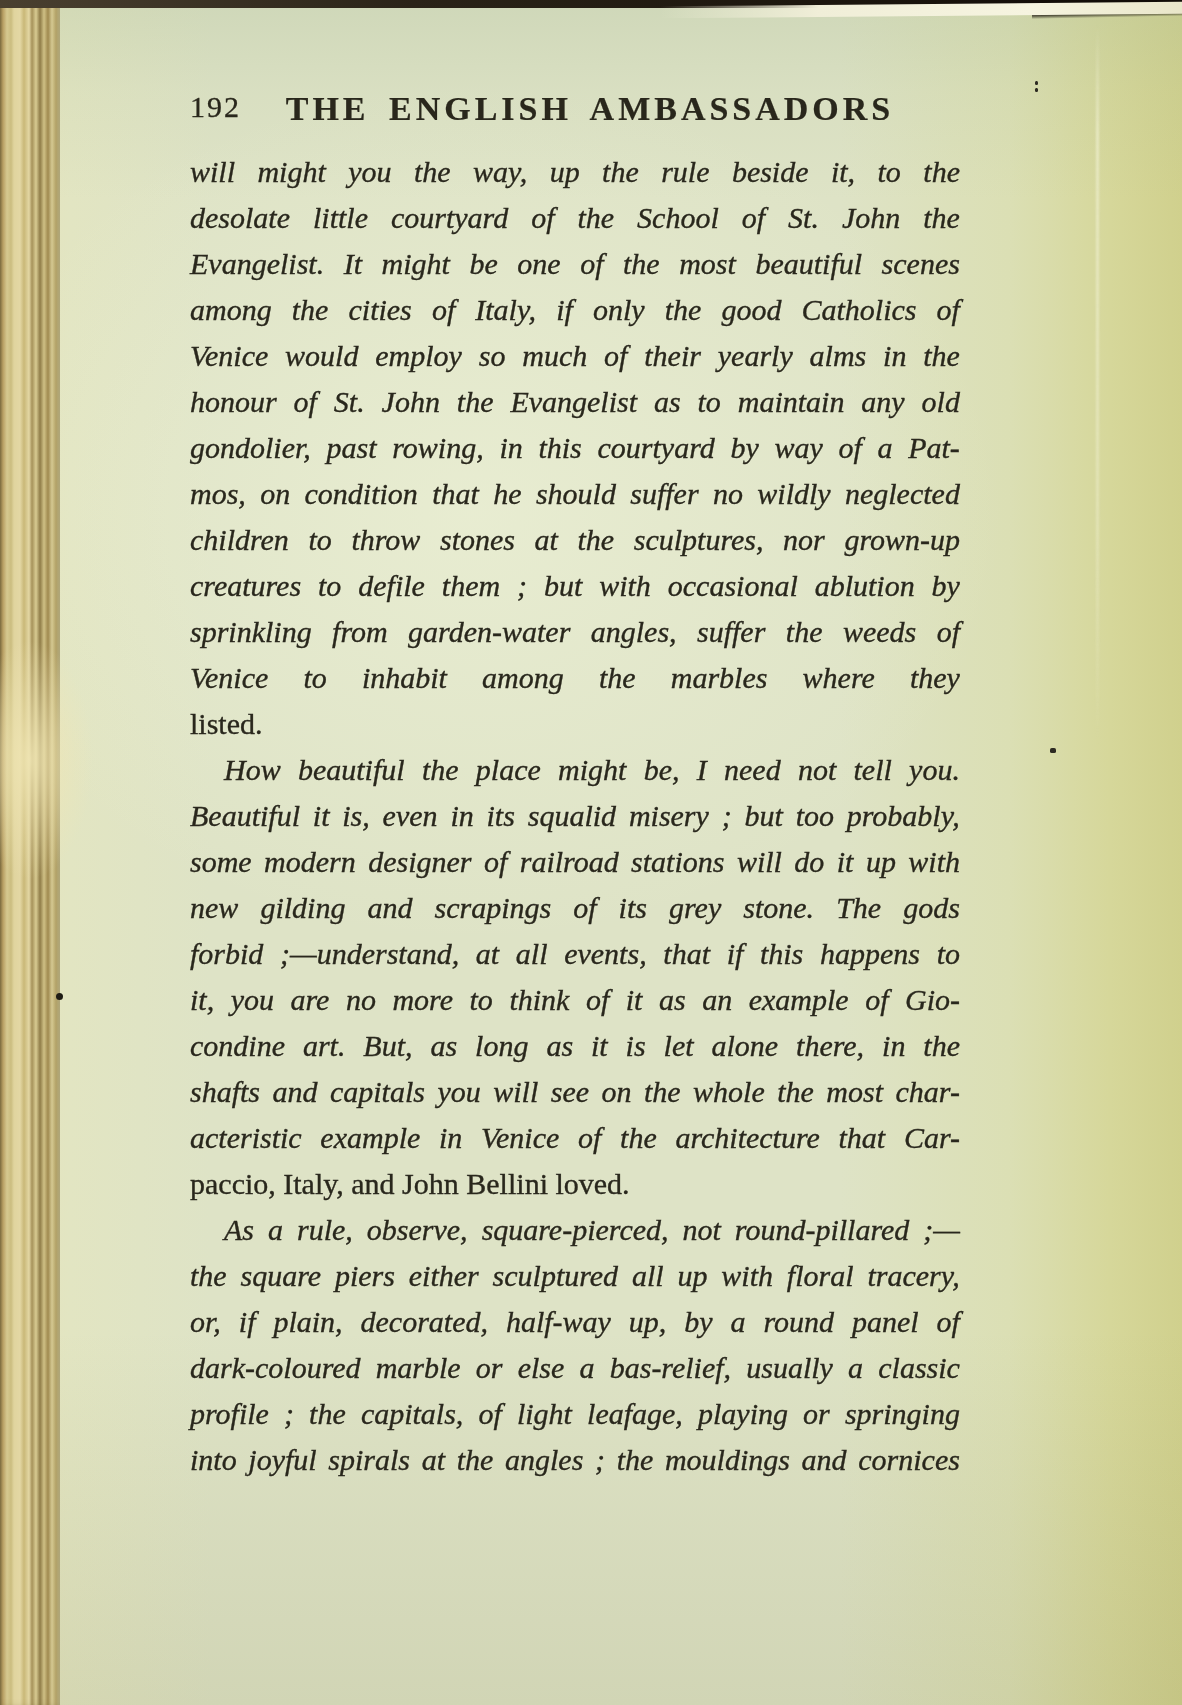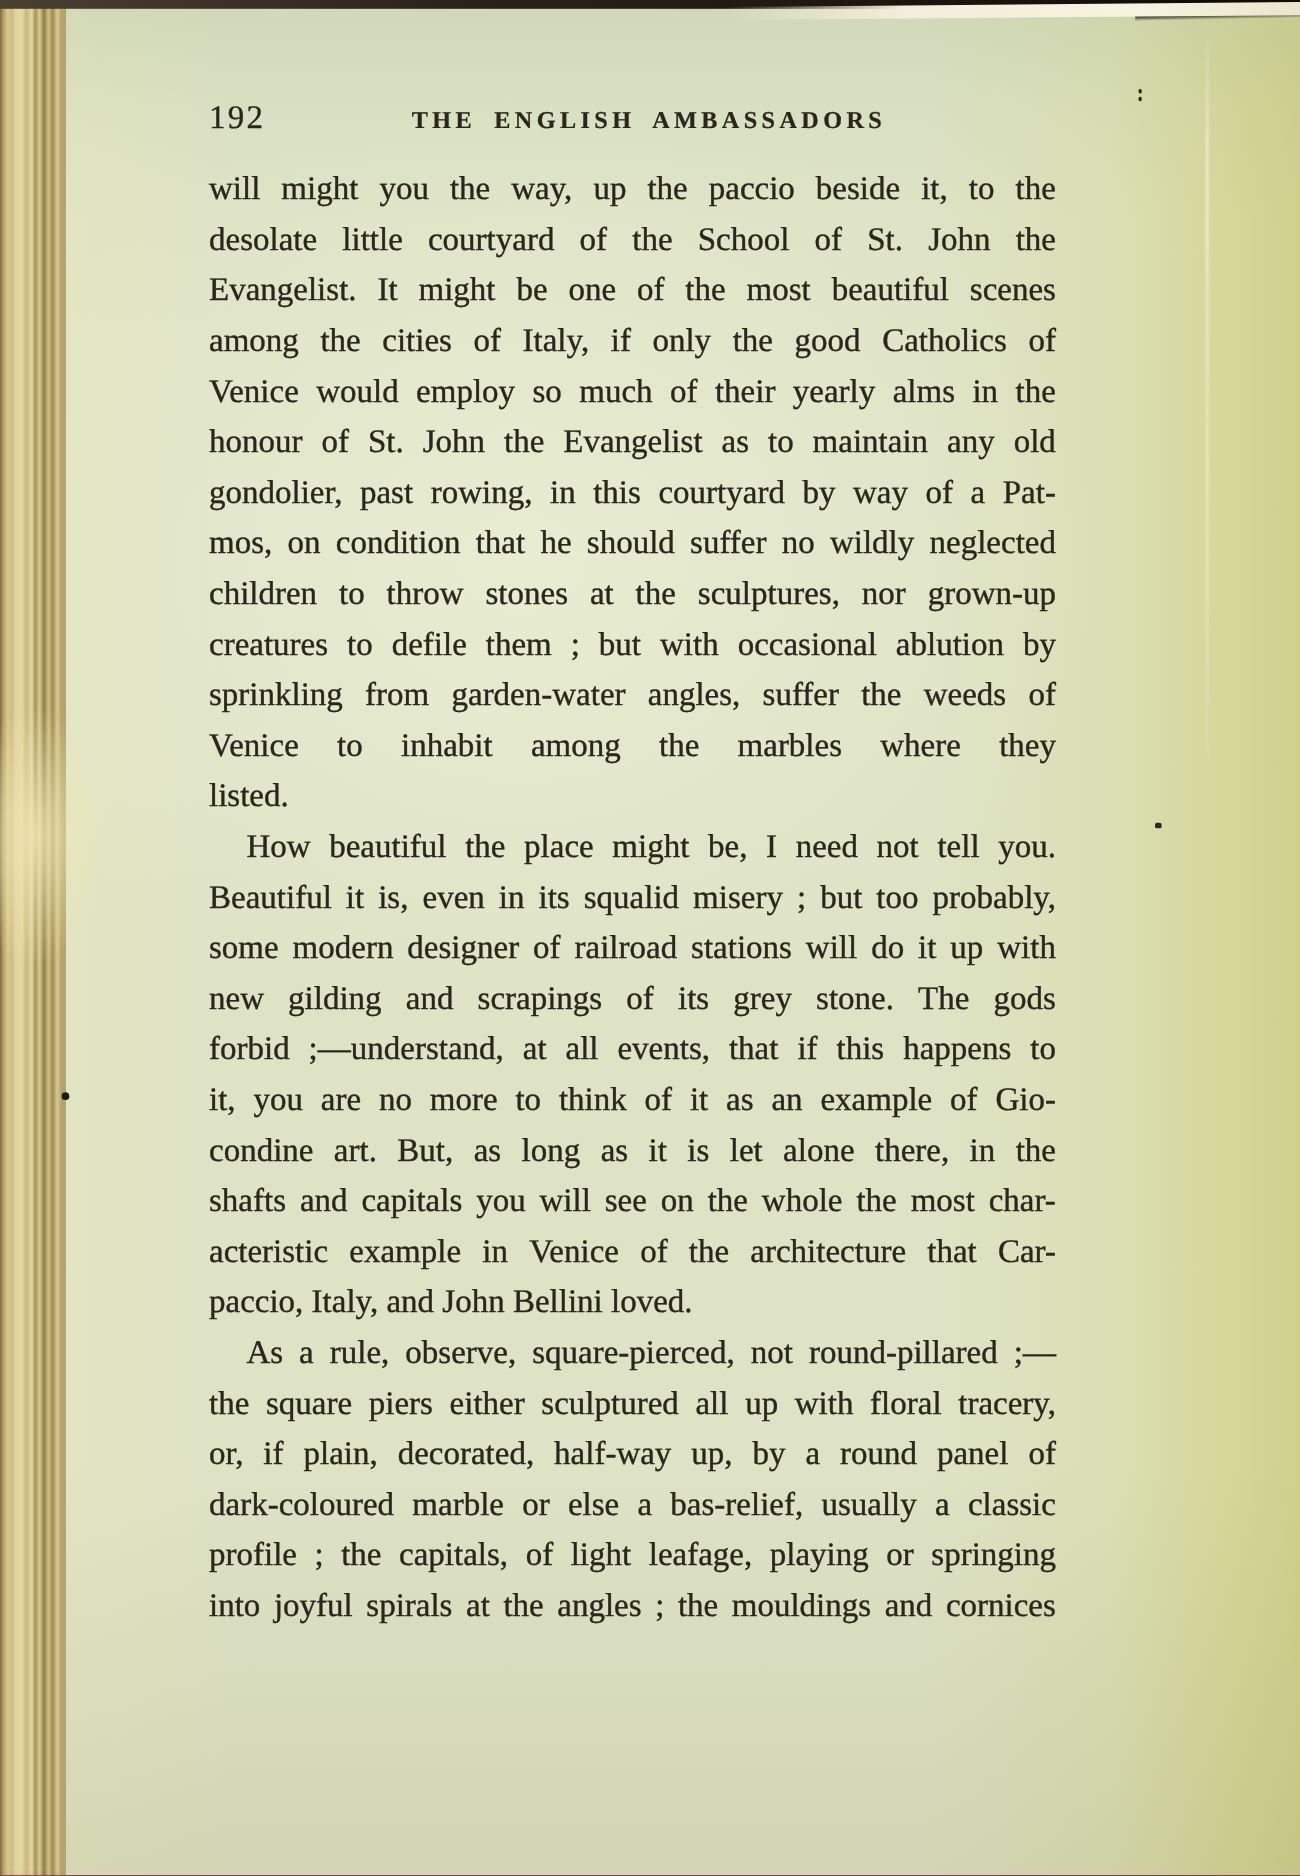--- a/index.html
+++ b/index.html
@@ -57,31 +57,31 @@
   }
   
   .content { position:absolute; left:190px; top:0; width:770px; color:#29271c; }
   .page-number {
     position:absolute; left:0; top:90px;
     font-size:30px; line-height:34px; letter-spacing:2px;
     -webkit-text-stroke:0.3px #29271c;
   }
   .header-title {
     position:absolute; left:15px; right:-15px; top:93px;
-    text-align:center; font-size:22px; line-height:32px; font-weight:bold;
+    text-align:center; font-size:34px; line-height:32px; font-weight:bold;
     letter-spacing:4px; word-spacing:7px;
     -webkit-text-stroke:0.2px #29271c;
   }
   .text-body { position:absolute; left:0; top:149px; width:770px; }
   .paragraph { margin:0; }
   .line {
     height:46px; line-height:46px; font-size:30px; white-space:pre;
     color:#29271c; -webkit-text-stroke:0.35px #2b2920;
   }
-  .line.just { display:flex; justify-content:space-between; }
+  .line.just { display:flex; justify-content:space-between;font-style:italic; }
   .line.indent { padding-left:34px;align-items:center; }
   
   .speck { position:absolute; background:#2d2b22; border-radius:50%; }
   .speck.colon { left:1035px; top:81px; width:3px; height:4px; box-shadow:0 7px 0 #2d2b22; border-radius:40%; }
   .speck.dot-left { left:56px; top:993px; width:7px; height:7px; background:#1e1c14; }
   .speck.dash-right { left:1050px; top:748px; width:6px; height:5px; border-radius:30%; }
 </style>
 </head>
 <body>
 
@@ -92,21 +92,21 @@
   <div class="top-edge"></div>
   <div class="top-corner"></div>
   <div class="page-sliver"></div>
   <div class="crease"></div>
 
   <div class="content">
     <div class="page-number">192</div>
     <div class="header-title">THE ENGLISH AMBASSADORS</div>
     <div class="text-body">
         <div class="paragraph">
-          <div class="line just"><span>will</span><span>might</span><span>you</span><span>the</span><span>way,</span><span>up</span><span>the</span><span>paccio</span><span>beside</span><span>it,</span><span>to</span><span>the</span></div>
+          <div class="line just"><span>will</span><span>might</span><span>you</span><span>the</span><span>way,</span><span>up</span><span>the</span><span>rule</span><span>beside</span><span>it,</span><span>to</span><span>the</span></div>
           <div class="line just"><span>desolate</span><span>little</span><span>courtyard</span><span>of</span><span>the</span><span>School</span><span>of</span><span>St.</span><span>John</span><span>the</span></div>
           <div class="line just"><span>Evangelist.</span><span>It</span><span>might</span><span>be</span><span>one</span><span>of</span><span>the</span><span>most</span><span>beautiful</span><span>scenes</span></div>
           <div class="line just"><span>among</span><span>the</span><span>cities</span><span>of</span><span>Italy,</span><span>if</span><span>only</span><span>the</span><span>good</span><span>Catholics</span><span>of</span></div>
           <div class="line just"><span>Venice</span><span>would</span><span>employ</span><span>so</span><span>much</span><span>of</span><span>their</span><span>yearly</span><span>alms</span><span>in</span><span>the</span></div>
           <div class="line just"><span>honour</span><span>of</span><span>St.</span><span>John</span><span>the</span><span>Evangelist</span><span>as</span><span>to</span><span>maintain</span><span>any</span><span>old</span></div>
           <div class="line just"><span>gondolier,</span><span>past</span><span>rowing,</span><span>in</span><span>this</span><span>courtyard</span><span>by</span><span>way</span><span>of</span><span>a</span><span>Pat-</span></div>
           <div class="line just"><span>mos,</span><span>on</span><span>condition</span><span>that</span><span>he</span><span>should</span><span>suffer</span><span>no</span><span>wildly</span><span>neglected</span></div>
           <div class="line just"><span>children</span><span>to</span><span>throw</span><span>stones</span><span>at</span><span>the</span><span>sculptures,</span><span>nor</span><span>grown-up</span></div>
           <div class="line just"><span>creatures</span><span>to</span><span>defile</span><span>them</span><span>;</span><span>but</span><span>with</span><span>occasional</span><span>ablution</span><span>by</span></div>
           <div class="line just"><span>sprinkling</span><span>from</span><span>garden-water</span><span>angles,</span><span>suffer</span><span>the</span><span>weeds</span><span>of</span></div>

